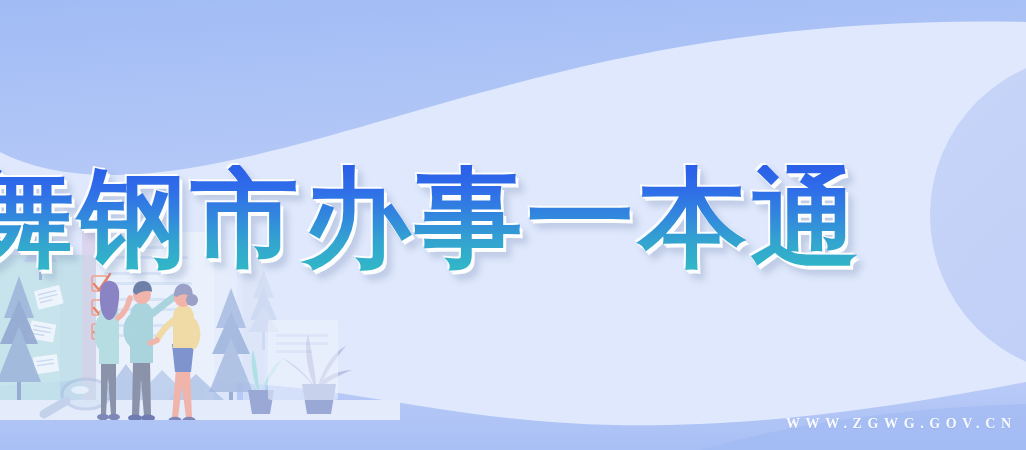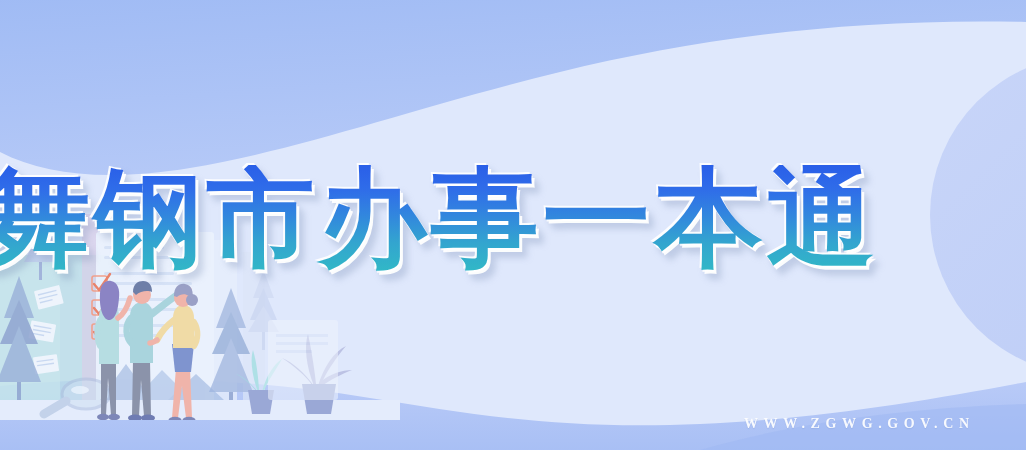--- a/index.html
+++ b/index.html
@@ -17,21 +17,21 @@
   }
   #bg-svg, #art-svg {
     position: absolute;
     left: 0; top: 0;
     width: 1026px;
     height: 450px;
     display: block;
   }
   #title-layer {
     position: absolute;
-    left: 16px;
+    left: 0;
     top: 0;
     width: 829px;
     height: 450px;
     display: flex;
     align-items: center;
     justify-content: center;
     pointer-events: none;
     border-radius: 9px;
   }
   #banner-title {
@@ -52,21 +52,21 @@
     -webkit-background-clip: text;
     background-clip: text;
     color: transparent;
     -webkit-text-fill-color: transparent;
     filter: drop-shadow(3px 4px 0 rgba(255,255,255,0.95))
             drop-shadow(-2px -2px 0 rgba(255,255,255,0.9))
             drop-shadow(5px 6px 3px rgba(120,140,180,0.30));
   }
   #watermark {
     position: absolute;
-    left: 744px;
+    left: 786px;
     top: 416px;
     font-family: "Liberation Serif", "DejaVu Serif", serif;
     font-size: 14px;
     font-weight: bold;
     letter-spacing: 5.6px;
     color: rgba(255,255,255,0.92);
     white-space: nowrap;
     text-shadow: 0 1px 1px rgba(120,145,200,0.25);
   }
 </style>

